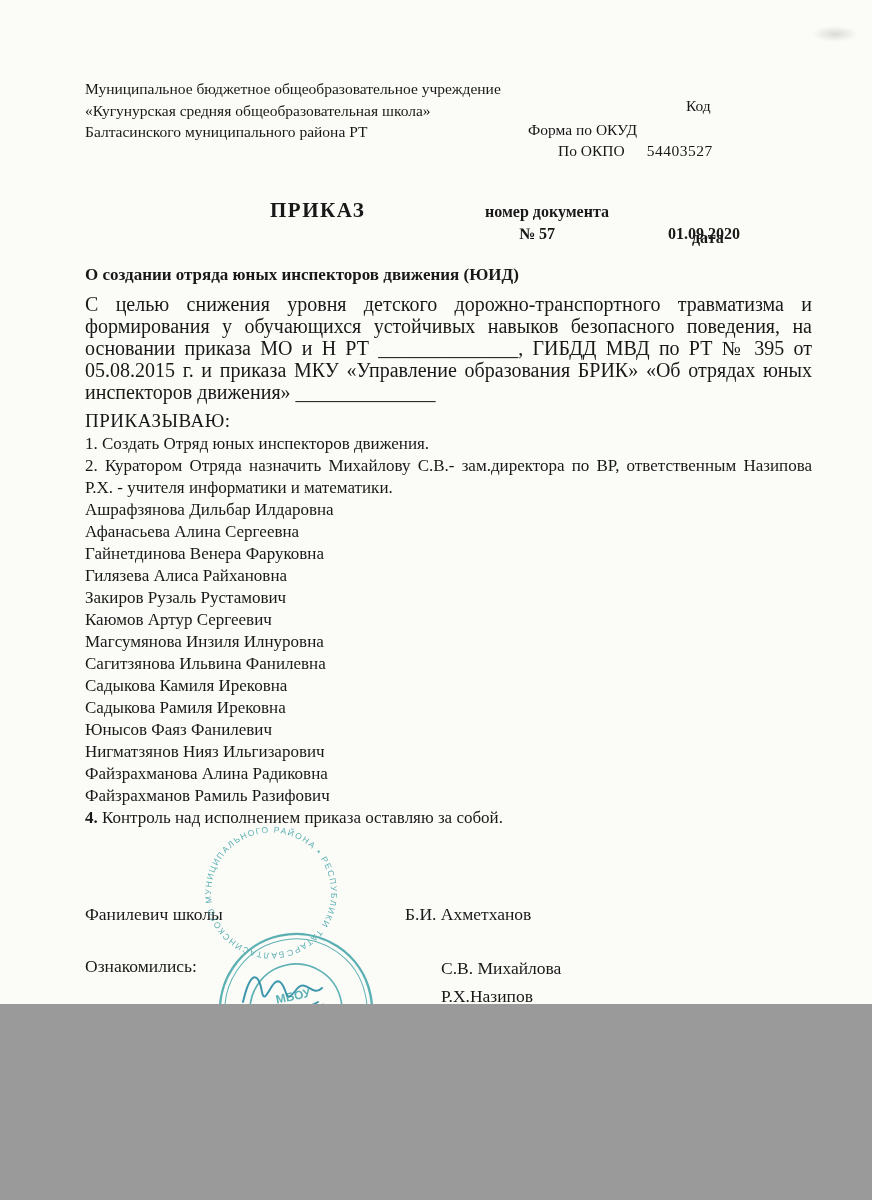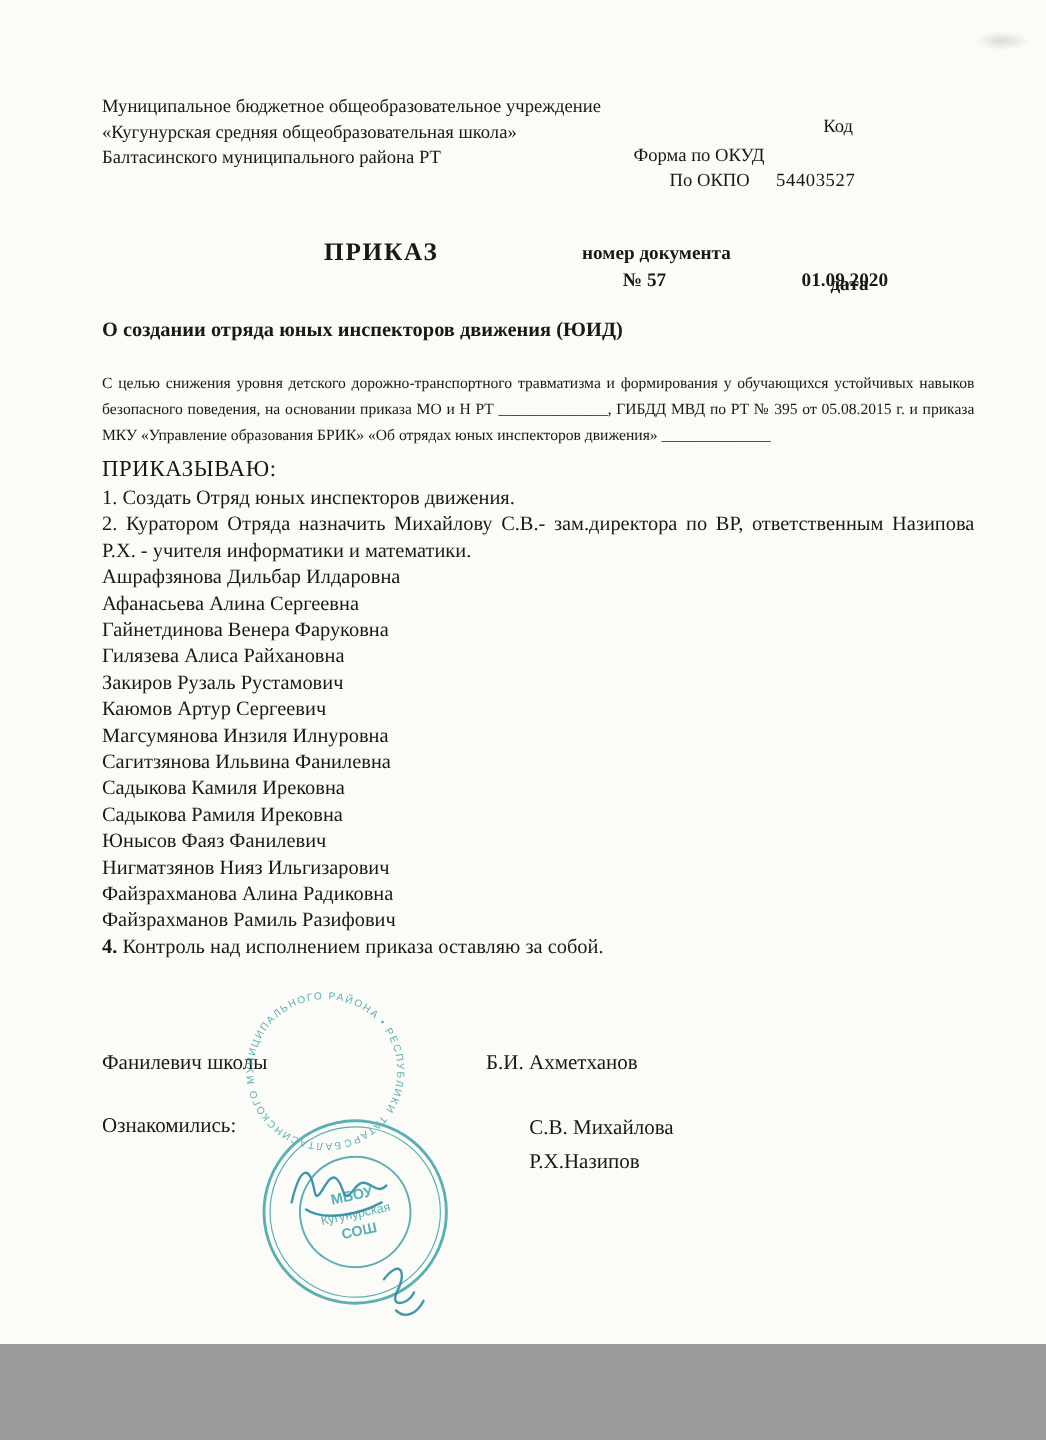--- a/index.html
+++ b/index.html
@@ -1,18 +1,18 @@
 <!DOCTYPE html>
 <html lang="ru"><head>
 <meta charset="utf-8">
 <style>
   * { margin:0; padding:0; box-sizing:border-box; }
   html,body { background:#9a9a9a; }
   .page {
-    position:relative; width:872px; height:1120px; margin:0 auto;
+    position:relative; width:872px; height:1004px; margin:0 auto;
     background:#fbfbf7; color:#181818; overflow:hidden;
     font-family:"Liberation Serif","DejaVu Serif",serif;
   }
   .content { position:absolute; left:85px; top:78px; width:727px; }
 
   
   .doc-header { position:relative; height:92px; font-size:15.5px; line-height:21.5px; }
   .org-block div { white-space:nowrap; }
   .hdr-code  { position:absolute; left:601px; top:17px; }
   .hdr-okud  { position:absolute; left:443px; top:41px; }
@@ -22,21 +22,21 @@
   
   .title-row { position:relative; height:52px; margin-top:30px; font-weight:bold; }
   .doc-type   { position:absolute; left:185px; top:-2px; font-size:21px; letter-spacing:1.5px; }
   .num-label  { position:absolute; left:400px; top:3px;  font-size:16px; }
   .num-value  { position:absolute; left:434px; top:25px; font-size:16px; }
   .date-label { position:absolute; left:607px; top:3px;  font-size:16px;margin-top:26px; }
   .date-value { position:absolute; left:583px; top:25px; font-size:16px; }
 
   .subject { margin-top:12px; font-weight:bold; font-size:17px; line-height:22px; }
 
-  .preamble { margin-top:22px; font-size:13px; line-height:22px; text-align:justify; }
+  .preamble { margin-top:7px; font-size:20px; line-height:22px; text-align:justify; }
   .order-word { margin-top:6px; font-size:19px; line-height:24px; letter-spacing:0.5px; }
   .order-items p { font-size:17px; line-height:22px; text-align:justify; }
   .members { font-size:17px; line-height:22px; }
   .members div { white-space:nowrap; }
   .item4 { font-size:17px; line-height:22px; }
   .item4 .num { font-weight:bold; }
 
   
   .sig-block { margin-top:73px; font-size:17.5px; }
   .sig-row { display:flex; line-height:24px; }

